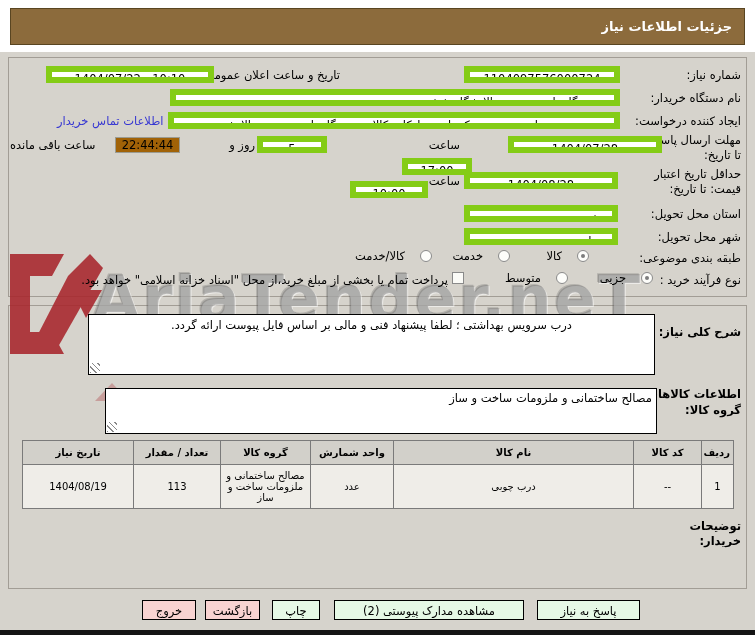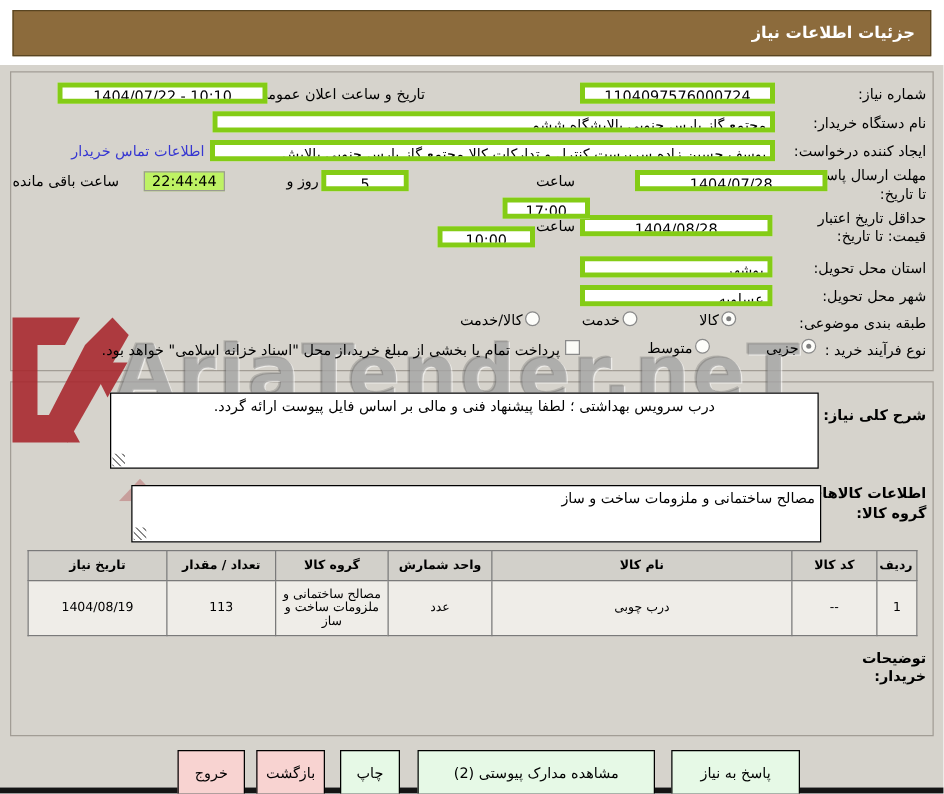--- a/index.html
+++ b/index.html
@@ -15,42 +15,42 @@
 
   
   .wm-text { position:absolute; left:92px; top:262px; z-index:2; font-size:62px; font-weight:bold; letter-spacing:2px; color:rgba(110,110,110,0.42); text-shadow:1px 1px 0 rgba(255,255,255,0.55), -1px -1px 0 rgba(80,80,80,0.25); direction:ltr; white-space:nowrap; pointer-events:none; }
   .wm-logo { position:absolute; left:6px; top:250px; z-index:2; opacity:0.88; pointer-events:none; }
   .wm-chip { position:absolute; left:95px; top:383px; z-index:2; opacity:0.30; pointer-events:none; }
 
   .z { position:absolute; z-index:4; }
   .lbl { font-size:11.5px; color:#000; text-align:right; line-height:15px; white-space:nowrap; }
   .lbl.wrap { white-space:normal; }
   .bold { font-weight:bold; }
-  .inp { background:#ffffff; border:4px solid #84cc16; height:17px; font-size:11.5px; line-height:15px; overflow:hidden; white-space:nowrap; }
+  .inp { background:#ffffff; border:6px solid #84cc16; height:17px; font-size:11.5px; line-height:15px; overflow:hidden; white-space:nowrap; }
   .inp.center { text-align:center; }
   .inp.rtext { text-align:right; padding:0 3px; direction:rtl; }
   .ltr { direction:ltr; unicode-bidi:embed; }
   .link { font-size:11.5px; color:#3636d2; cursor:pointer; white-space:nowrap; }
-  .countdown { background:#bef264; border:1px solid #9b9b92; height:16px; font-size:11.5px; line-height:14px; text-align:center; }
+  .countdown { background:#a16207; border:1px solid #9b9b92; height:16px; font-size:11.5px; line-height:14px; text-align:center; }
 
   .radio { width:12px; height:12px; border:1px solid #8a8a8a; border-radius:50%; background:#fdfdfa; display:inline-block; position:relative; flex:0 0 auto; }
   .radio.sel::after { content:""; position:absolute; left:3px; top:3px; width:4px; height:4px; border-radius:50%; background:#7d7d7d; }
   .check { width:12px; height:12px; border:1px solid #8a8a8a; background:#fbfbf7; display:inline-block; flex:0 0 auto; }
-  .opt { position:absolute; display:flex; align-items:flex-start; gap:2px; direction:rtl; }
+  .opt { position:absolute; display:flex; align-items:center; gap:15px; direction:rtl; }
   .opt .olbl { font-size:11.5px; }
 
   .ta { position:absolute; background:#ffffff; border:1px solid #000000; font-size:11.5px; line-height:15px; z-index:4; overflow:hidden; }
   .ta .grip { position:absolute; left:1px; bottom:1px; width:10px; height:10px; background:repeating-linear-gradient(45deg, #8a8a8a 0 1px, transparent 1px 4px); cursor:sw-resize; }
 
   table.goods { position:absolute; left:22px; top:440px; width:711px; border-collapse:collapse; z-index:4; table-layout:fixed; direction:rtl; background:#e9e7e2; }
   table.goods th, table.goods td { border:1px solid #7a7a7a; font-size:10px; text-align:center; vertical-align:middle; padding:2px 3px; }
   table.goods th { background:#d2d0ca; font-weight:bold; height:24px; }
   table.goods td { height:44px; background:#efedе8; background:#efede8; }
 
-  .btn { position:absolute; top:600px; height:36px; border:1px solid #000000; font-size:11.5px; text-align:center; line-height:20px; cursor:pointer; z-index:4; font-family:"DejaVu Sans", sans-serif; }
+  .btn { position:absolute; top:600px; height:20px; border:1px solid #000000; font-size:11.5px; text-align:center; line-height:20px; cursor:pointer; z-index:4; font-family:"DejaVu Sans", sans-serif; }
   .btn.green { background:#e6f9e6; }
   .btn.pink { background:#f8d3d1; }
 </style>
 </head>
 <body>
 
 <div class="page">
   <div class="gray-panel"></div>
 
   <svg class="wm-logo" width="100" height="108" viewBox="0 0 100 108">

